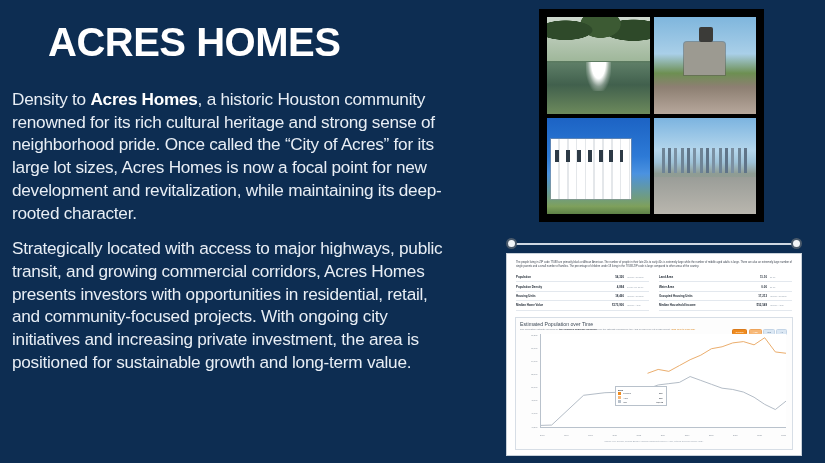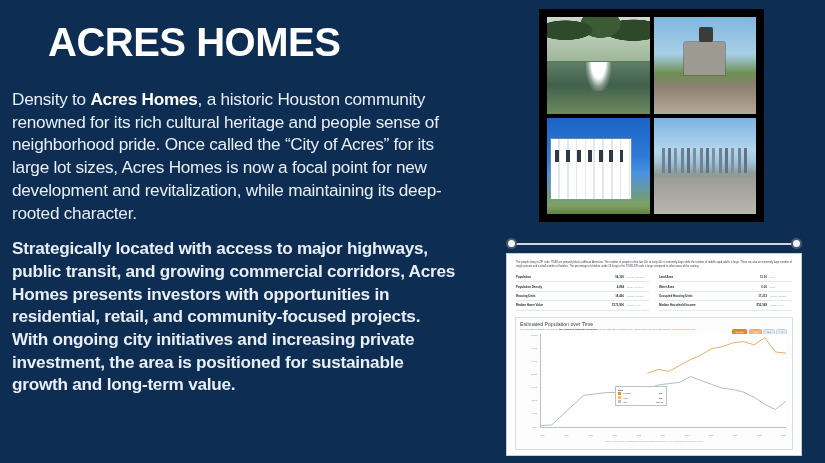--- a/index.html
+++ b/index.html
@@ -36,21 +36,21 @@
     white-space: nowrap;
   }
 
   .body-par {
     color: #e8eef5;
     font-size: 17.2px;
     line-height: 1.32;
     margin-bottom: 13px;
     letter-spacing: -0.25px;
   }
-  .body-par.second { margin-top: 5px; font-weight: bold; }
+  .body-par.second { margin-top: 5px; }
   .body-par b { font-weight: bold; color: #ffffff; }
 
   
   .collage {
     position: absolute;
     left: 539px; top: 9px;
     width: 225px; height: 213px;
     background: #000000;
     padding: 8px;
   }
@@ -250,21 +250,21 @@
 </style>
 </head>
 <body>
 
 <div class="slide">
 
   <div class="left-col">
     <div class="headline">ACRES HOMES</div>
 
     <div class="body-par">
-      <span>Density to </span><b>Acres Homes</b><span>, a historic Houston community renowned for its rich cultural heritage and people sense of neighborhood pride. Once called the “City of Acres” for its large lot sizes, Acres Homes is now a focal point for new development and revitalization, while maintaining its deep-rooted character.</span>
+      <span>Density to </span><b>Acres Homes</b><span>, a historic Houston community renowned for its rich cultural heritage and strong sense of neighborhood pride. Once called the “City of Acres” for its large lot sizes, Acres Homes is now a focal point for new development and revitalization, while maintaining its deep-rooted character.</span>
     </div>
 
     <div class="body-par second">Strategically located with access to major highways, public transit, and growing commercial corridors, Acres Homes presents investors with opportunities in residential, retail, and community-focused projects. With ongoing city initiatives and increasing private investment, the area is positioned for sustainable growth and long-term value.</div>
   </div>
 
   <div class="collage">
     <div class="collage-grid">
       <div class="photo ph-fountain"></div>
       <div class="photo ph-monument"></div>
       <div class="photo ph-townhomes"></div>

